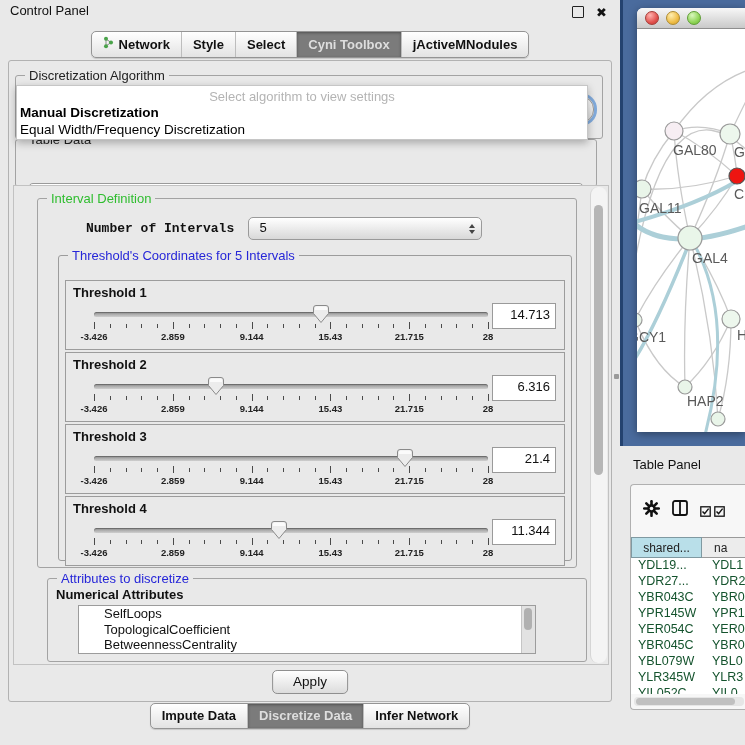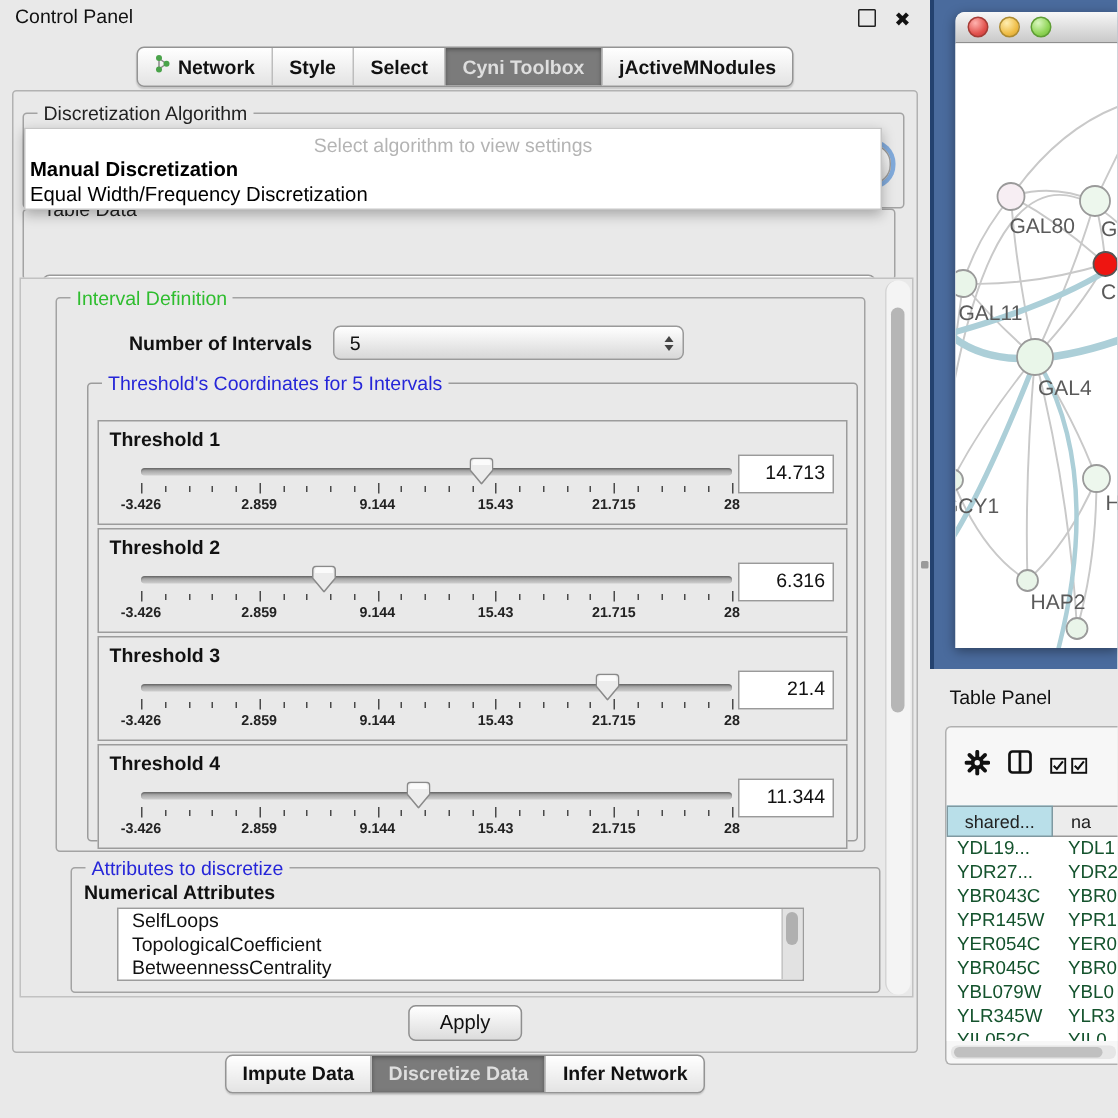--- a/index.html
+++ b/index.html
@@ -42,41 +42,41 @@
   .combo .stepper{position:absolute;right:6px;top:0;bottom:0;display:flex;flex-direction:column;justify-content:center;gap:2px;}
   .stepper i{display:block;width:0;height:0;border-left:3.5px solid transparent;border-right:3.5px solid transparent;}
   .stepper i.up{border-bottom:4.5px solid #444;}
   .stepper i.dn{border-top:4.5px solid #444;}
   .tdata-combo{position:absolute;left:12px;right:12px;top:12px;height:23px;margin-top:31px;}
   
   .scroll-area{position:absolute;left:4px;top:124px;width:594px;height:478px;border:1px solid #c2c2c2;background:#e9e9e9;}
   .vscroll{position:absolute;right:1px;top:1px;bottom:1px;width:16px;background:#f4f4f4;border-left:1px solid #d5d5d5;border-radius:8px;}
   .vscroll .thumb{position:absolute;left:3px;top:18px;width:9px;height:270px;background:#b6b6b6;border-radius:5px;cursor:pointer;}
   .interval-group{left:23px;top:12px;width:538px;height:368px;}
-  .num-row{display:flex;align-items:center;margin:18px 0 0 48px;}
+  .num-row{display:flex;align-items:center;margin:18px 0 0 48px;font-family:Liberation Mono, monospace;}
   .num-label{font-size:13px;font-weight:bold;color:#111;}
   .num-combo{width:222px;height:21px;margin-left:14px;}
   .thr-group{position:absolute;left:20px;right:4px;top:56px;bottom:6px;border:1px solid #9c9c9c;padding:24px 6px 4px;}
   .thr-box{position:relative;border:1px solid #9c9c9c;background:#e9e9e9;height:68px;margin-bottom:2px;}
   .thr-label{position:absolute;left:7px;top:4px;font-size:13px;font-weight:bold;color:#111;}
   .slider{position:absolute;left:28px;right:76px;top:24px;height:40px;}
   .slider-track{position:absolute;left:0;right:0;top:7px;height:5px;border-radius:3px;
       background:linear-gradient(#909090,#cfcfcf);box-shadow:inset 0 1px 1px rgba(0,0,0,.3);}
   .slider-handle{position:absolute;top:0;width:16px;height:18px;transform:translateX(-50%);cursor:pointer;}
   .ticks{position:absolute;left:0;right:0;top:17px;height:8px;}
   .tick{position:absolute;top:2px;width:1px;height:4px;background:#4a4a4a;}
   .tick.major{top:0;height:7px;}
   .tick-labels{position:absolute;left:0;right:0;top:26px;height:12px;}
   .tick-label{position:absolute;transform:translateX(-50%);font-size:9.5px;font-weight:bold;color:#222;white-space:nowrap;}
   .value-box{position:absolute;right:8px;top:22px;width:52px;height:18px;background:#fff;border:1px solid #9a9a9a;
       font-size:13px;text-align:right;padding:3px 5px;color:#111;}
   .attr-group{left:33px;top:392px;width:538px;height:82px;}
   .attr-title{position:absolute;left:8px;top:8px;font-size:13px;font-weight:bold;color:#111;}
   .attr-list{position:absolute;left:30px;right:50px;top:26px;height:47px;background:#fff;border:1px solid #9c9c9c;overflow:hidden;}
-  .attr-item{font-size:13px;line-height:15.5px;padding-left:9px;color:#111;cursor:pointer;white-space:nowrap;}
+  .attr-item{font-size:13px;line-height:15.5px;padding-left:25px;color:#111;cursor:pointer;white-space:nowrap;}
   .attr-scroll{position:absolute;right:0;top:0;bottom:0;width:13px;background:#e2e2e2;border-left:1px solid #c5c5c5;}
   .attr-scroll .thumb{position:absolute;left:2px;top:2px;width:8px;height:22px;background:#b0b0b0;border-radius:4px;}
   .apply-btn{position:absolute;left:50%;transform:translateX(-50%);top:609px;padding:3px 20px 4px;font-size:13.5px;color:#111;
       background:linear-gradient(#ffffff,#dcdcdc);border:1px solid #8f8f8f;border-radius:5px;cursor:pointer;}
   
   .net-panel{position:absolute;left:620px;top:0;width:125px;height:446px;
       background:linear-gradient(90deg,#24426f 0px,#24426f 3px,#4a6b9d 3px);}
   .net-window{position:absolute;left:17px;top:8px;width:108px;height:424px;background:#fff;border-radius:6px 0 0 0;
       box-shadow:0 2px 8px rgba(0,0,0,.4);}
   .net-titlebar{height:20px;border-radius:6px 0 0 0;background:linear-gradient(#f7f7f7,#c9c9c9);

